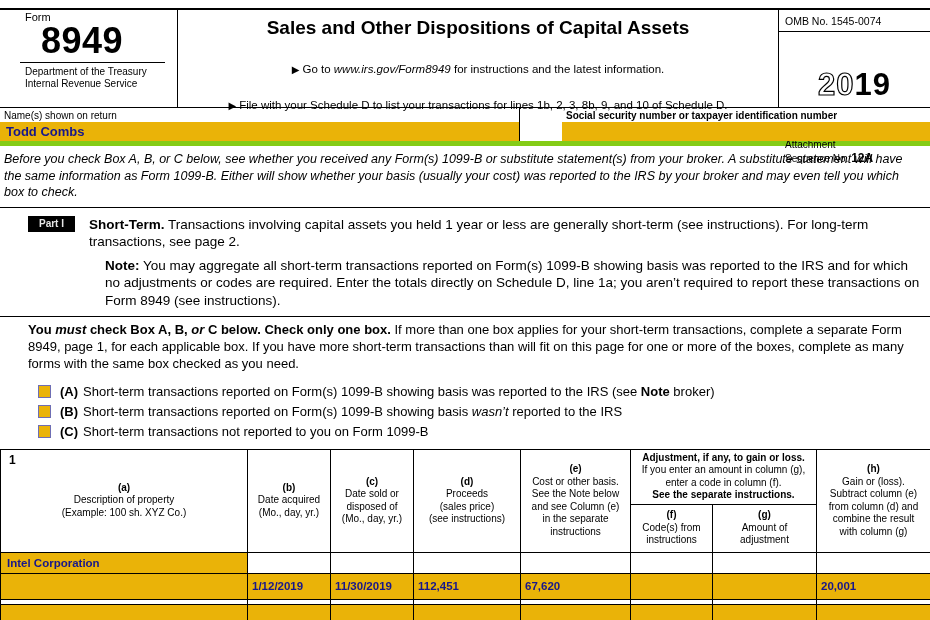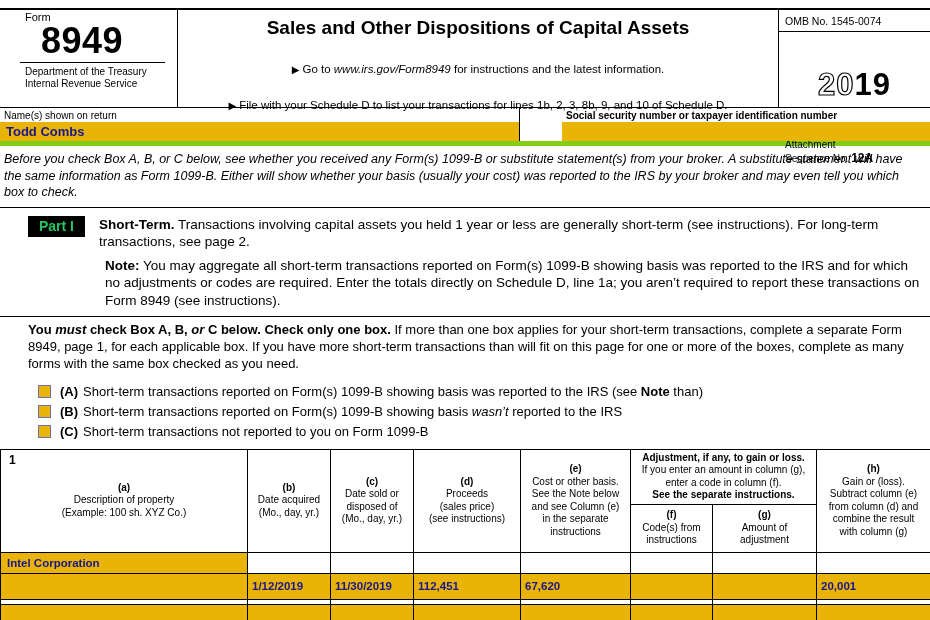--- a/index.html
+++ b/index.html
@@ -41,21 +41,21 @@
   .id-label { font-size: 10px; padding: 2px 4px 1px; }
   .ssn-cell .id-label { font-weight: 700; }
   .id-value { flex: 1; display: flex; align-items: center; padding: 0 6px; font-size: 13px; font-weight: 700; }
 
   
   .disclaimer { font-style: italic; font-size: 12.5px; line-height: 1.32; margin: 0; padding: 5px 8px 6px 4px; border-bottom: 1px solid #000; }
 
   
   .part1 { padding: 8px 10px 7px 28px; border-bottom: 1px solid #000; }
   .part-row { display: flex; align-items: flex-start; }
-  .part-badge { background: #000; color: #22c55e; font-weight: 700; font-size: 14px; padding: 2px 11px 3px; white-space: nowrap; }
+  .part-badge { background: #000; color: #e5e5e5; font-weight: 700; font-size: 10px; padding: 2px 11px 3px; white-space: nowrap; }
   .part-heading { margin: 0 0 0 14px; font-size: 13.5px; line-height: 1.28; }
   .part-note { margin: 7px 0 0 77px; font-size: 13.5px; line-height: 1.28; }
 
   
   .box-instructions { margin: 0; padding: 5px 10px 4px 28px; font-size: 13px; line-height: 1.3; }
   .i { font-style: italic; }
   .cb-section { padding: 2px 0 5px 38px; }
   .cb-row { display: flex; align-items: center; margin: 5px 0; }
   .checkbox { width: 13px; height: 13px; border: 1px solid #6e6eb4; margin-right: 9px; flex: none; }
   .cb-label { font-weight: 700; font-size: 13px; margin-right: 5px; }
@@ -135,21 +135,21 @@
     </div>
     <p class="part-note"><b>Note:</b><span> You may aggregate all short-term transactions reported on Form(s) 1099-B showing basis was reported to the IRS and for which no adjustments or codes are required. Enter the totals directly on Schedule D, line 1a; you aren’t required to report these transactions on Form 8949 (see instructions).</span></p>
   </section>
 
   <p class="box-instructions"><b>You </b><b class="i">must</b><b> check Box A, B, </b><b class="i">or</b><b> C below. Check only one box.</b><span> If more than one box applies for your short-term transactions, complete a separate Form 8949, page 1, for each applicable box. If you have more short-term transactions than will fit on this page for one or more of the boxes, complete as many forms with the same box checked as you need.</span></p>
 
   <div class="cb-section">
     <div class="cb-row">
       <span class="checkbox field"></span>
       <span class="cb-label">(A)</span>
-      <span class="cb-text"><span>Short-term transactions reported on Form(s) 1099-B showing basis was reported to the IRS (see </span><span class="em-bold">Note</span><span> than)</span></span>
+      <span class="cb-text"><span>Short-term transactions reported on Form(s) 1099-B showing basis was reported to the IRS (see </span><span class="em-bold">Note</span><span> broker)</span></span>
     </div>
     <div class="cb-row">
       <span class="checkbox field"></span>
       <span class="cb-label">(B)</span>
       <span class="cb-text"><span>Short-term transactions reported on Form(s) 1099-B showing basis </span><span class="em-bold-italic">wasn’t</span><span> reported to the IRS</span></span>
     </div>
     <div class="cb-row">
       <span class="checkbox field"></span>
       <span class="cb-label">(C)</span>
       <span class="cb-text"><span>Short-term transactions not reported to you on Form 1099-B</span><span class="em-bold"></span><span></span></span>

